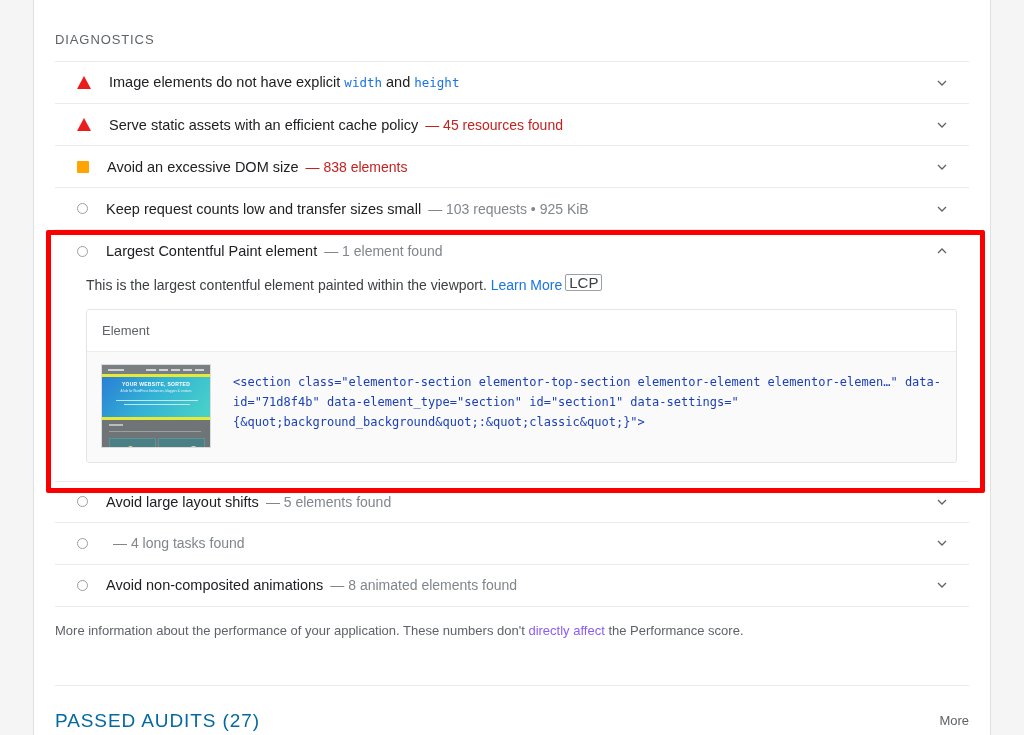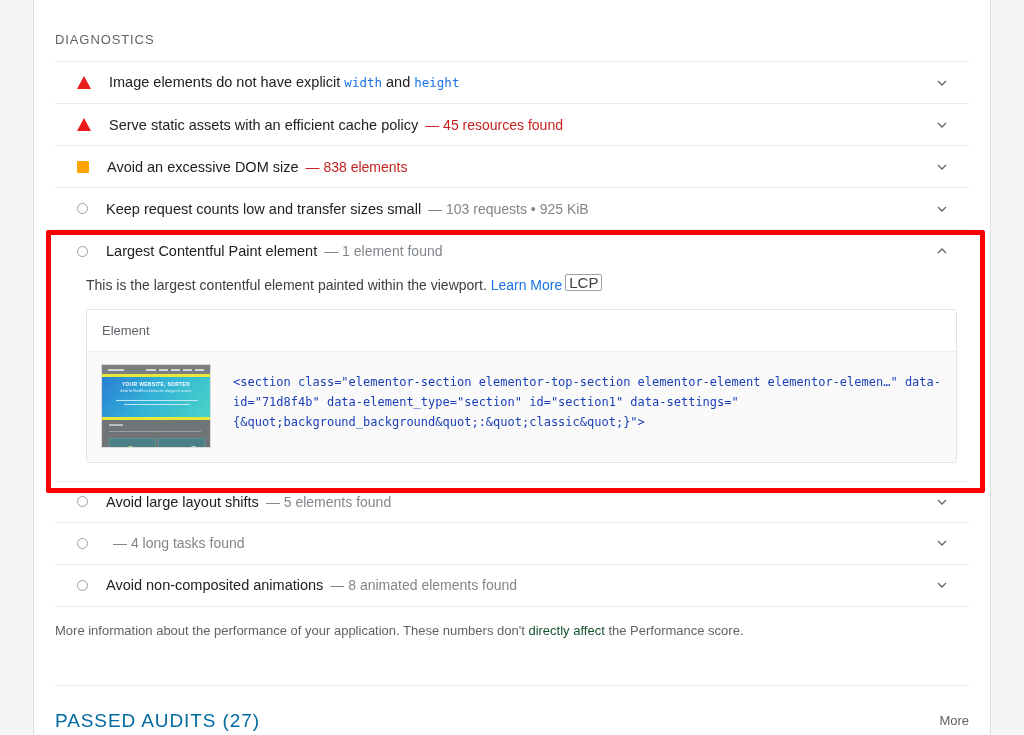--- a/index.html
+++ b/index.html
@@ -266,21 +266,21 @@
     word-break: break-word;
   }
 
   
   .footer-note {
     font-size: 13px;
     color: #5f6368;
     padding: 15px 0 0 0;
     line-height: 18px;
   }
-  .footer-note a { color: #14532d; text-decoration: none; }
+  .footer-note a { color: #8b5cf6; text-decoration: none; }
 
   .passed-sep {
     border-top: 1px solid #ebebeb;
     margin-top: 45px;
   }
   .passed-header {
     display: flex;
     align-items: center;
     padding-top: 24px;
   }

